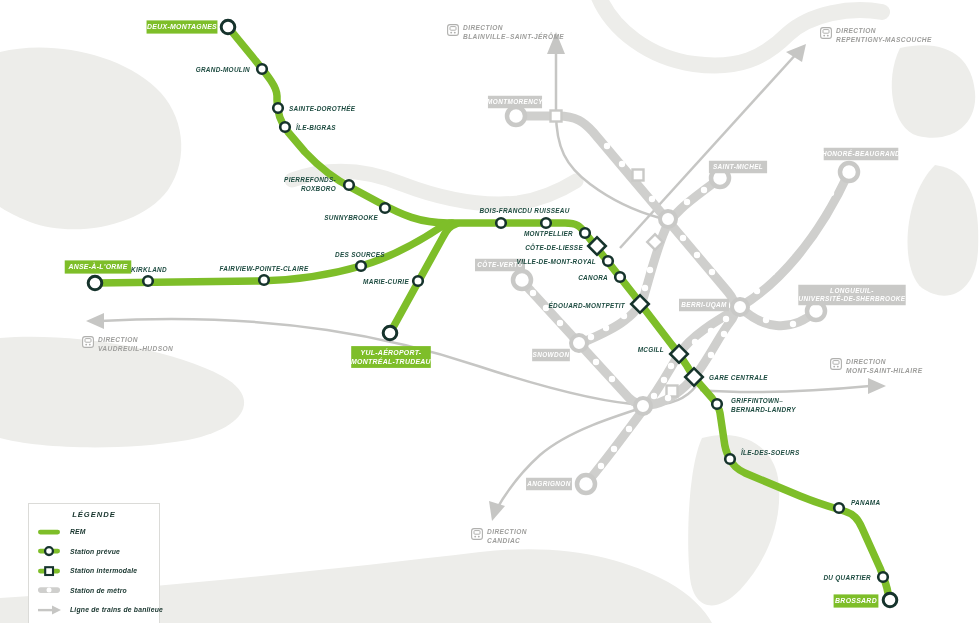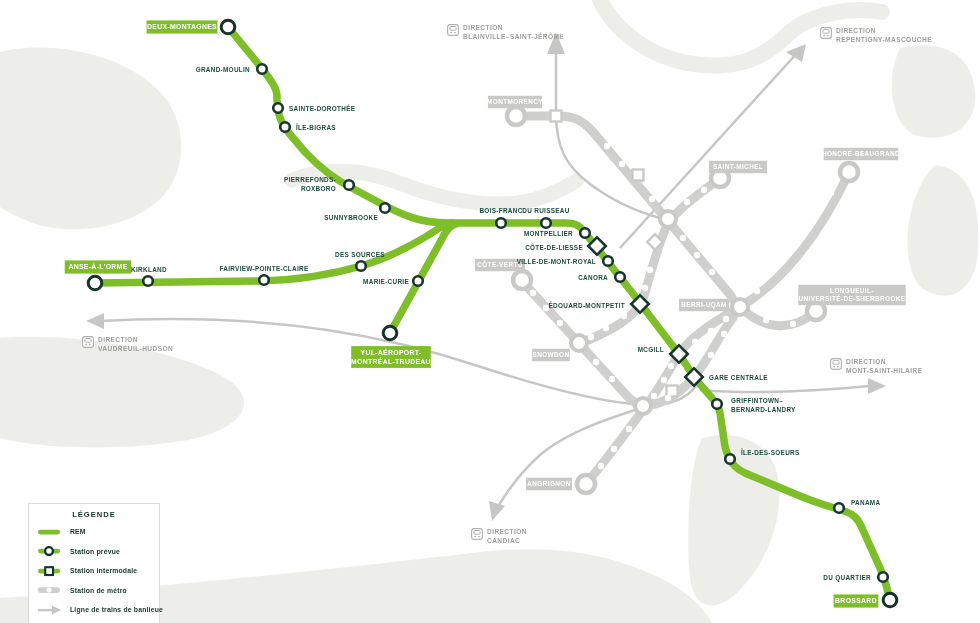--- a/index.html
+++ b/index.html
@@ -1,17 +1,17 @@
 <!DOCTYPE html>
 <html><head>
 <meta charset="utf-8">
 <style>
   html,body{margin:0;padding:0;background:#fff;}
   #stage{position:relative;width:980px;height:623px;background:#fff;overflow:hidden;
-         font-family:"Liberation Sans",sans-serif;}
+         font-family:"Liberation Sans",sans-serif;font-style:italic;}
   svg{display:block;}
   
   .slabel{font-family:"Liberation Sans",sans-serif;font-weight:bold;font-size:6.4px;
           fill:#1D4B40;letter-spacing:.3px;}
   .mlabel{font-family:"Liberation Sans",sans-serif;font-weight:bold;font-size:6.4px;
           fill:#ffffff;letter-spacing:.4px;}
   .boxlabel{font-family:"Liberation Sans",sans-serif;font-weight:bold;font-size:6.9px;
           fill:#ffffff;letter-spacing:.3px;}
   .dlabel{font-family:"Liberation Sans",sans-serif;font-weight:bold;font-size:6.6px;
           fill:#9E9E9C;letter-spacing:.4px;}

